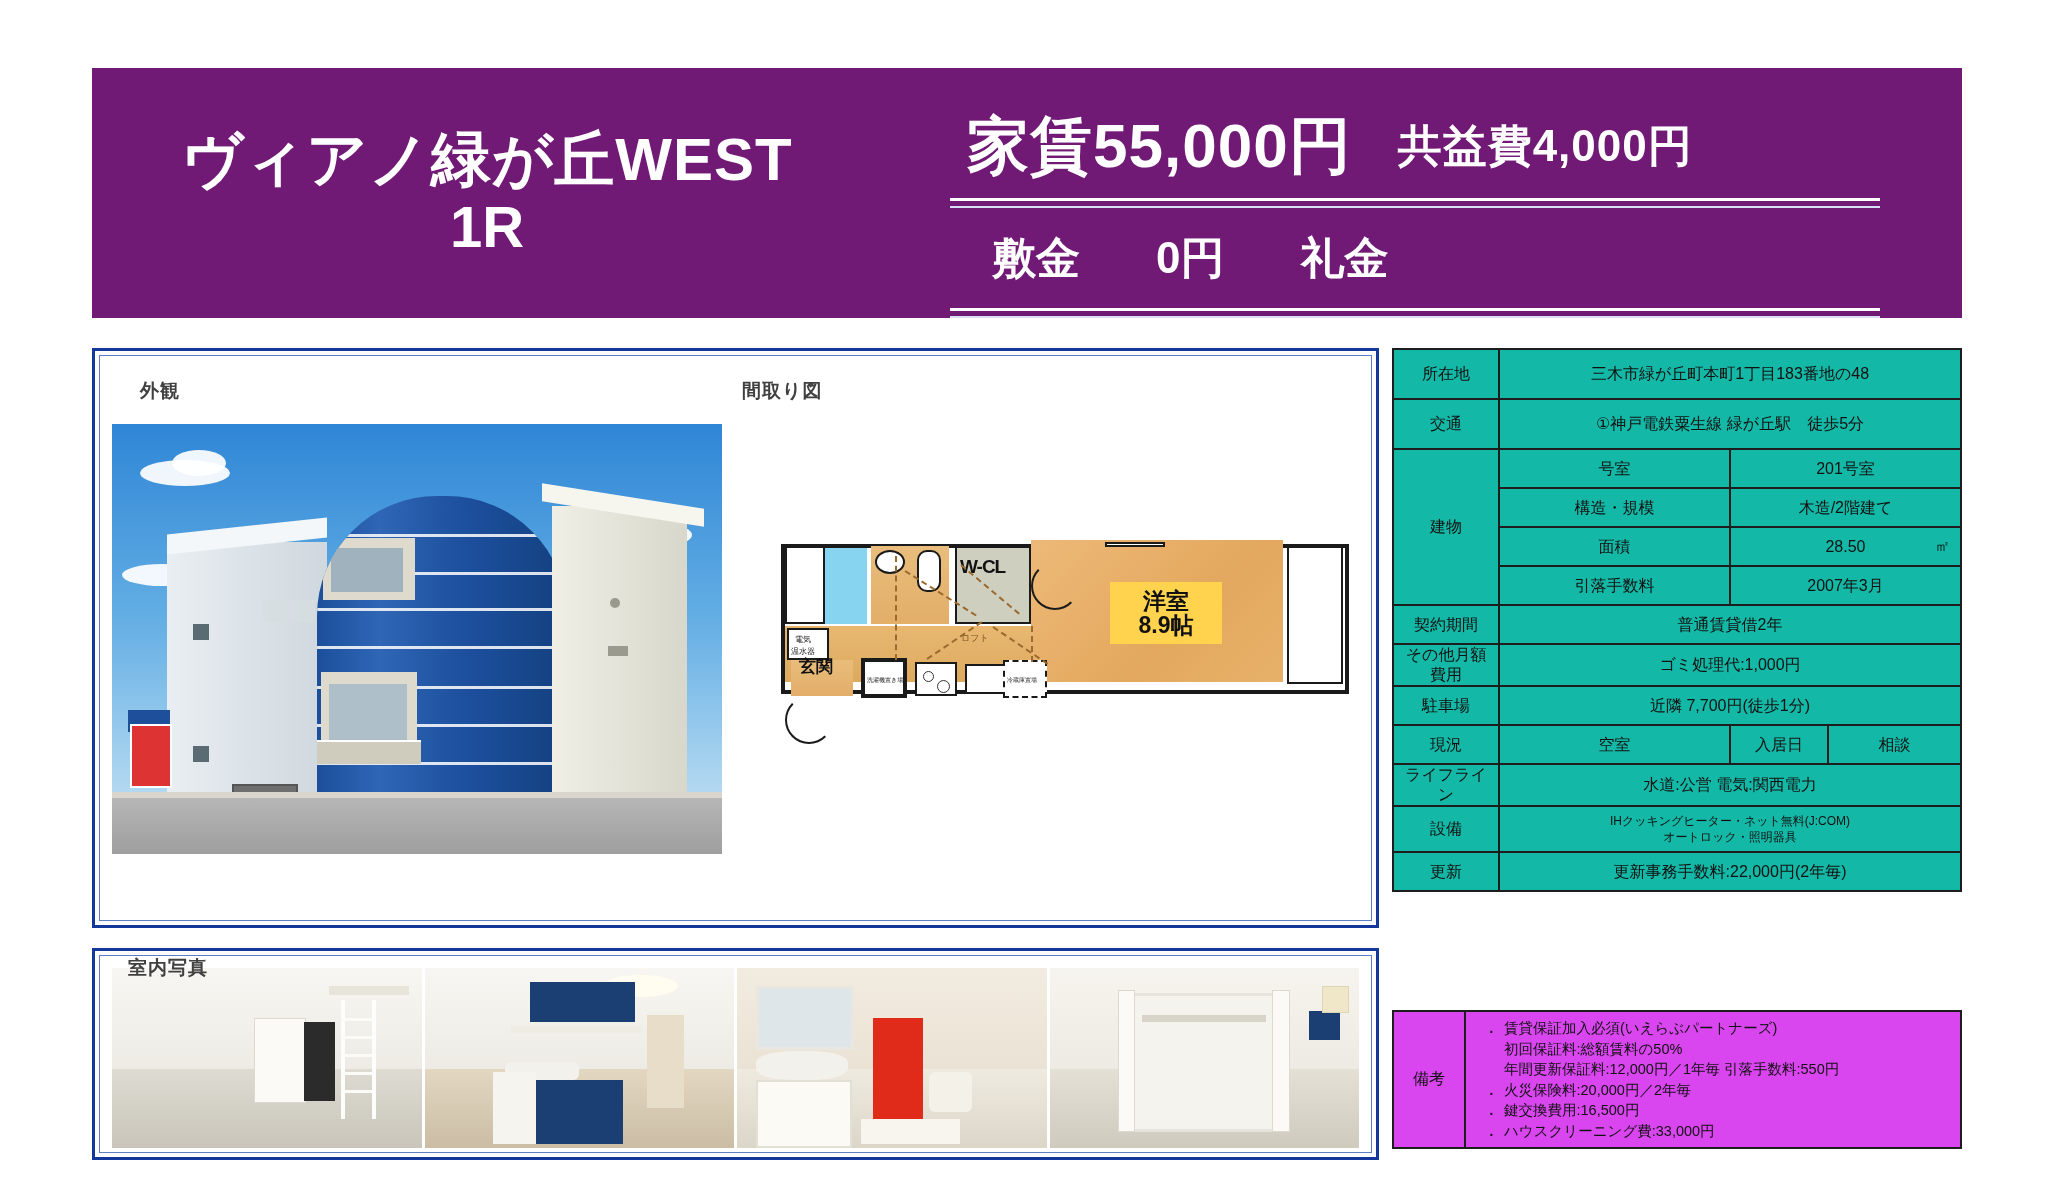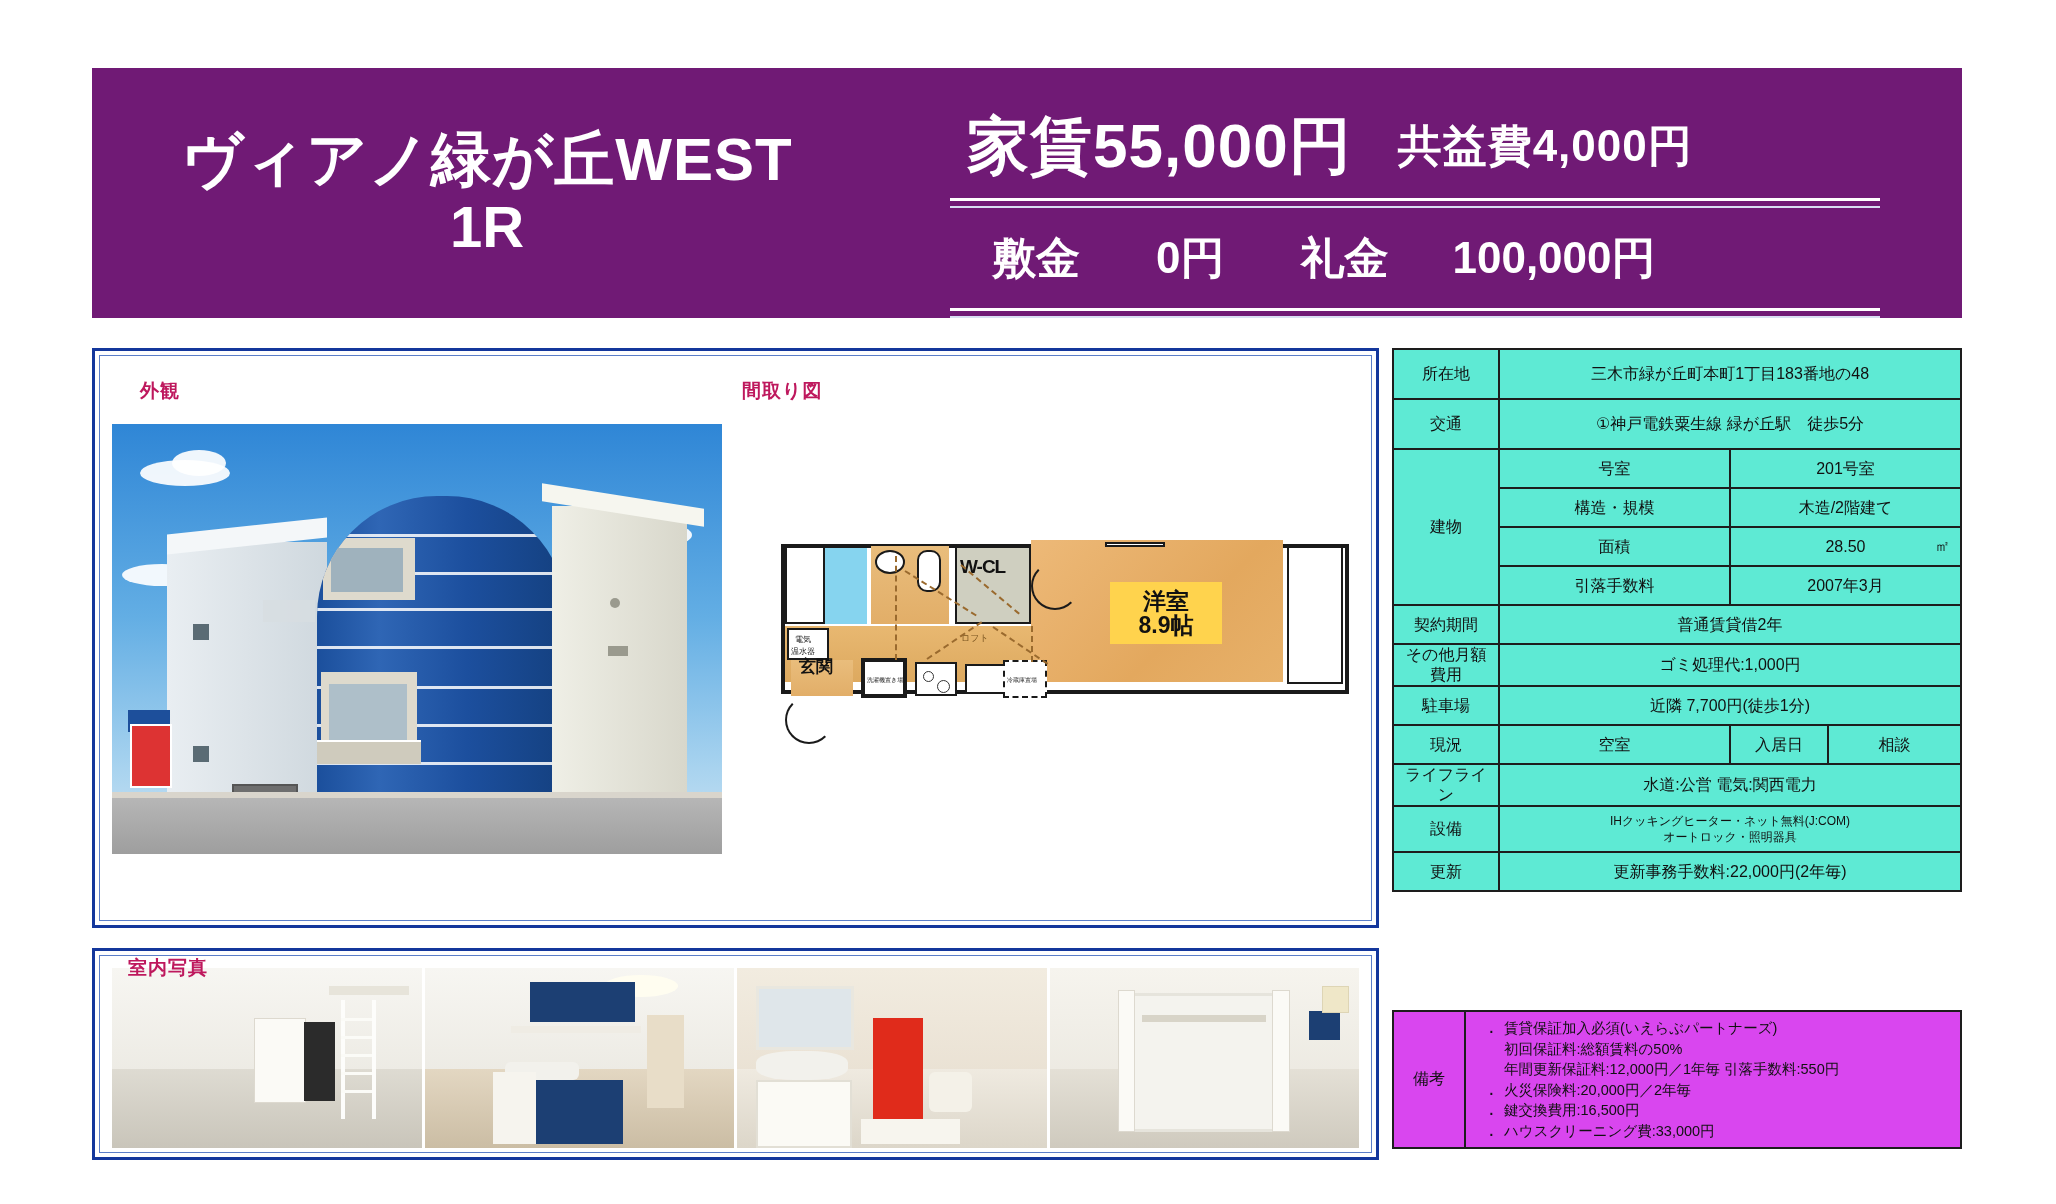--- a/index.html
+++ b/index.html
@@ -24,21 +24,21 @@
   .dep-val{color:#fff;font-size:44px;font-weight:bold;white-space:nowrap;}
 
   
   .panel{position:absolute;border:3px solid #14379c;background:#fff;box-sizing:border-box;}
   .panel-inner{position:absolute;border:1px solid #5b7ec9;box-sizing:border-box;}
   .panel-top{left:92px;top:348px;width:1287px;height:580px;}
   .panel-top .panel-inner{left:4px;top:4px;right:4px;bottom:4px;}
   .panel-bottom{left:92px;top:948px;width:1287px;height:212px;}
   .panel-bottom .panel-inner{left:4px;top:4px;right:4px;bottom:4px;}
 
-  .sec-label{position:absolute;font-size:19px;font-weight:bold;color:#be185d;letter-spacing:1px;}
+  .sec-label{position:absolute;font-size:19px;font-weight:bold;color:#404040;letter-spacing:1px;}
   .lbl-gaikan{left:140px;top:378px;}
   .lbl-madori{left:742px;top:378px;}
   .lbl-shitsunai{left:128px;top:955px;z-index:5;}
 
   
   .photo-ext{position:absolute;left:112px;top:424px;width:610px;height:430px;overflow:hidden;background:#6db4e8;}
   .sky{position:absolute;inset:0;background:linear-gradient(180deg,#2f86d6 0%,#63aee4 45%,#a8d3ef 80%,#cfe4f3 100%);}
   .cloud{position:absolute;background:#ffffff;border-radius:50%;opacity:.92;}
   .bld-white-left{position:absolute;left:55px;top:118px;width:160px;height:292px;background:linear-gradient(90deg,#e9eef2,#cfd8de);}
   .bld-white-left:after{content:"";position:absolute;left:0;top:-16px;width:100%;height:20px;background:#f4f7f9;transform:skewY(-6deg);}
@@ -82,21 +82,21 @@
   .rung{position:absolute;height:3px;background:#fbfbf7;}
   .navy-cab{position:absolute;background:#1c3f73;}
   .sink{position:absolute;background:#f2f1ec;border-radius:6px;}
   .red-panel{position:absolute;background:#e02b1b;}
   .closet{position:absolute;background:#f4f3ee;border:3px solid #e6e4dc;}
   .door-leaf{position:absolute;background:#fbfaf6;border:1px solid #ddd9cf;}
   .ceil-light{position:absolute;background:#fffdf0;border-radius:50%;}
 
   
   .tbl{position:absolute;left:1392px;top:348px;width:570px;border-collapse:collapse;table-layout:fixed;}
-  .tbl td{border:2px solid #1d1d1d;background:#5eead4;color:#111;font-size:16px;text-align:center;
+  .tbl td{border:2px solid #1d1d1d;background:#14b8a6;color:#111;font-size:16px;text-align:center;
       padding:0 4px;line-height:1.25;}
   .k{width:96px;font-size:16px;}
   .k-sm{font-size:12px;}
   .left-al{text-align:left;padding-left:8px;}
   .sub-k{width:112px;}
   .remarks{position:absolute;left:1392px;top:1010px;width:570px;border-collapse:collapse;table-layout:fixed;}
   .remarks td{border:2px solid #1d1d1d;background:#d946ef;color:#111;font-size:15px;vertical-align:middle;}
   .remarks .k{text-align:center;width:68px;font-size:16px;}
   .notes{padding:6px 4px 6px 2px;}
   .notes ul{margin:0;padding-left:18px;list-style:none;}
@@ -117,21 +117,20 @@
     <div class="banner-right">
       <div class="rent-row">
         <div class="rent-main">家賃55,000円</div>
         <div class="rent-kyoueki">共益費4,000円</div>
       </div>
       <div class="hr-double hr1"></div>
       <div class="deposit-row">
         <div class="dep-label" style="margin-left:100px;">敷金</div>
         <div class="dep-val" style="margin-left:76px;">0円</div>
         <div class="dep-label" style="margin-left:76px;">礼金</div>
-        <div class="dep-val" style="margin-left:64px;">100,000円</div>
       </div>
       <div class="hr-double hr2"></div>
     </div>
   </div>
 
   <div class="panel panel-top">
     <div class="panel-inner"></div>
   </div>
   <div class="sec-label lbl-gaikan">外観</div>
   <div class="sec-label lbl-madori">間取り図</div>

